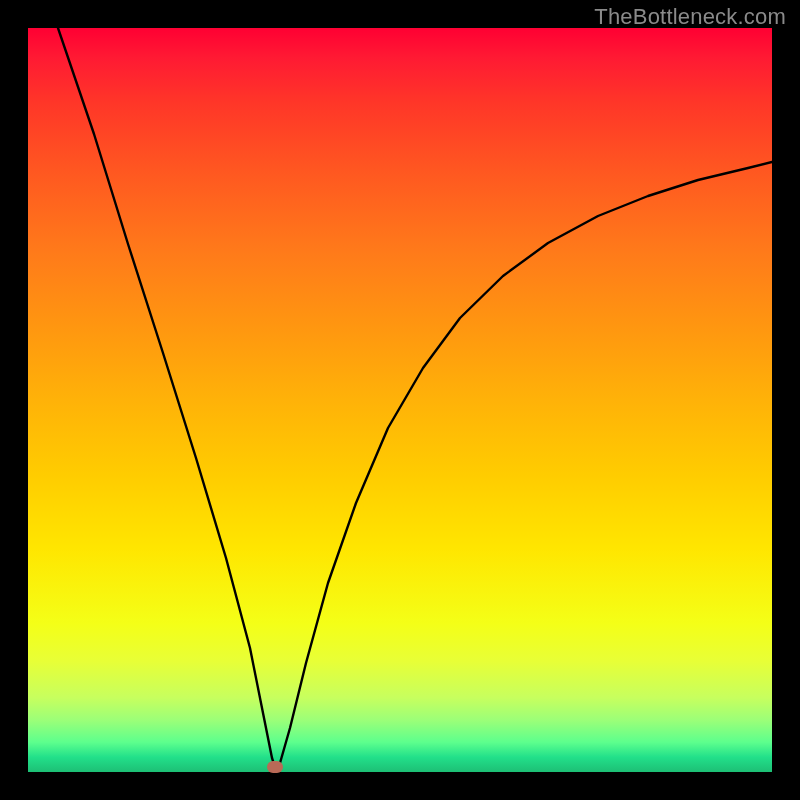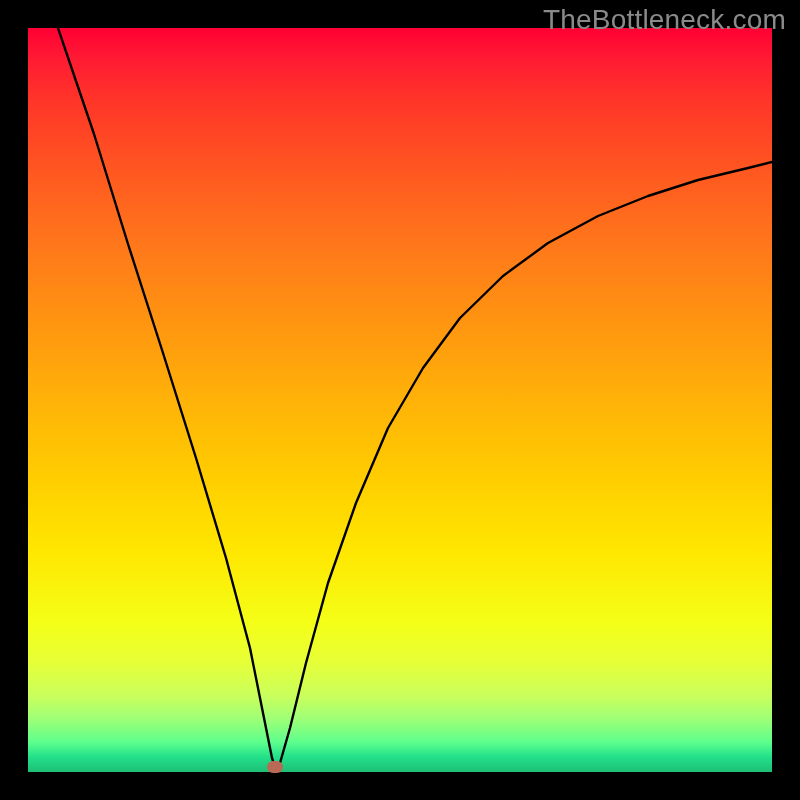--- a/index.html
+++ b/index.html
@@ -9,21 +9,21 @@
     background: #000;
     position: relative;
     font-family: Arial, Helvetica, sans-serif;
     overflow: hidden;
   }
   .watermark {
     position: absolute;
     top: 4px;
     right: 14px;
     color: #8a8a8a;
-    font-size: 28px;
+    font-size: 22px;
     letter-spacing: 0.2px;
     z-index: 10;
   }
   .plot-area {
     position: absolute;
     left: 28px;
     top: 28px;
     width: 744px;
     height: 744px;
     background: linear-gradient(to bottom,

